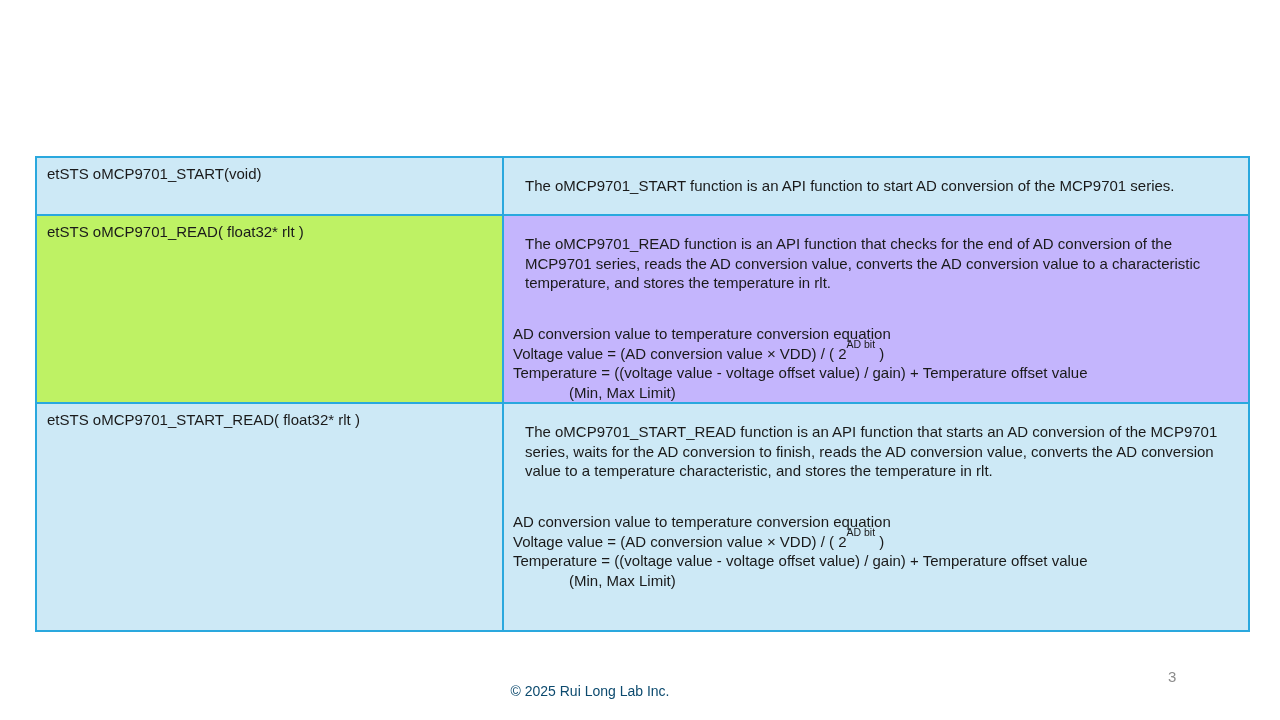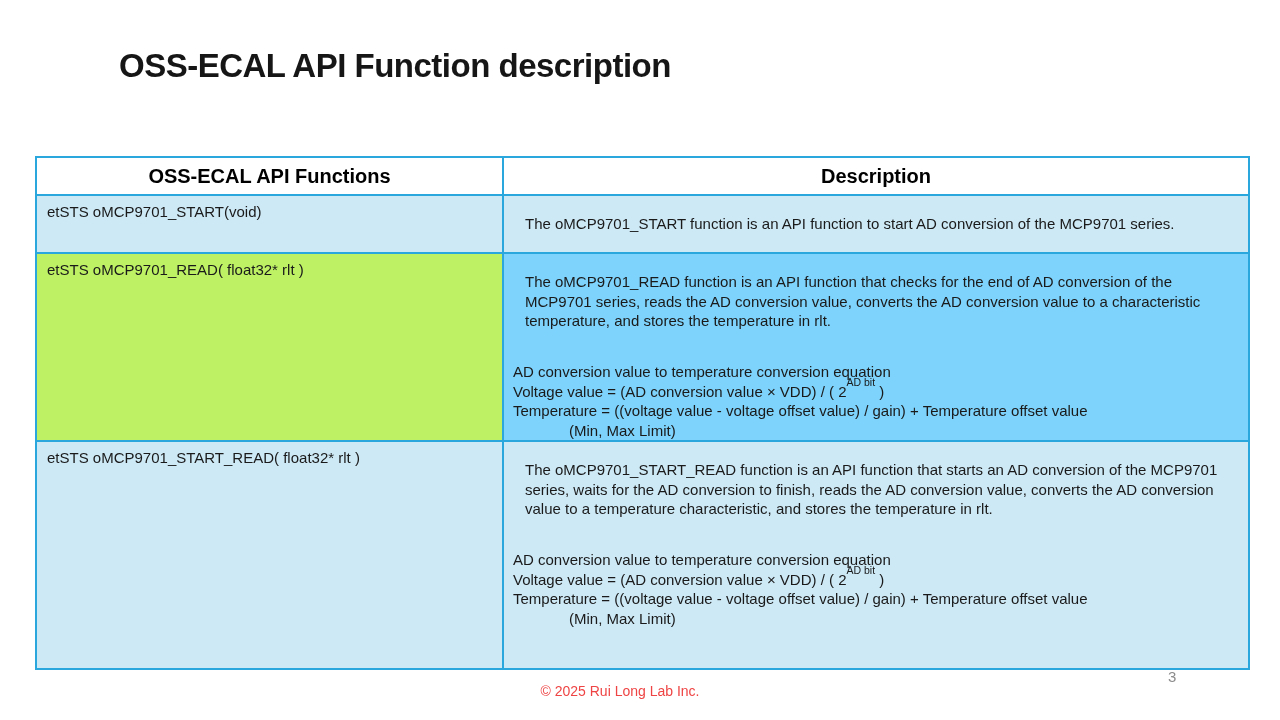--- a/index.html
+++ b/index.html
@@ -62,70 +62,65 @@
     font-size: 20px;
     font-weight: bold;
     text-align: center;
     vertical-align: middle;
     background: #ffffff;
     color: #000000;
   }
   .col-fn { width: 467px; }
   .col-desc { width: 746px; }
   .fn-cell { padding: 7px 10px 0 10px; background: #bef264; white-space: nowrap; overflow: hidden; }
-  .desc-cell { padding: 6px 9px 0 9px; background: #7dd3fc; line-height: 19.5px; }
+  .desc-cell { padding: 6px 9px 0 9px; background: #c4b5fd; line-height: 19.5px; }
   tr.row-alt .fn-cell, tr.row-alt .desc-cell { background: var(--row-highlight); }
   tr.row-1 td { height: 58px; }
   tr.row-2 td { height: 164px; }
   tr.row-3 td { height: 228px; }
   .desc-cell p { margin: 12px; line-height: 19.5px; }
   .blank-line { height: 19.5px; }
   .eq div { line-height: 19.5px; }
   .eq sup {
     font-size: 10.5px;
     position: relative;
     top: -5px;
     line-height: 0;
   }
   .eq-limit { margin-left: 56px; }
 
   
   .copyright {
     position: absolute;
     top: 683px;
-    left: 620px;
+    left: 590px;
     transform: translateX(-50%);
     font-size: 14px;
-    color: #ef4444;
+    color: #0c4a6e;
     white-space: nowrap;
   }
   .page-number {
     position: absolute;
     left: 1168px; top: 668px;
     font-size: 15px;
     color: #8c8c8c;
   }
 </style>
 </head>
 <body>
 
 <div class="slide">
 
-  <div class="slide-title">OSS-ECAL API Function description</div>
 
   <table class="api-table">
     <colgroup>
         <col class="col-fn">
         <col class="col-desc">
       </colgroup>
     <tbody>
-        <tr>
-      <th>OSS-ECAL API Functions</th>
-      <th>Description</th>
-    </tr>
 
     <tr class="row-1 row-alt">
       <td class="fn-cell">etSTS oMCP9701_START(void)</td>
       <td class="desc-cell">
         <p>The oMCP9701_START function is an API function to start AD conversion of the MCP9701 series.</p>
       </td>
     </tr>
 
     <tr class="row-2">
       <td class="fn-cell">etSTS oMCP9701_READ( float32* rlt )</td>

